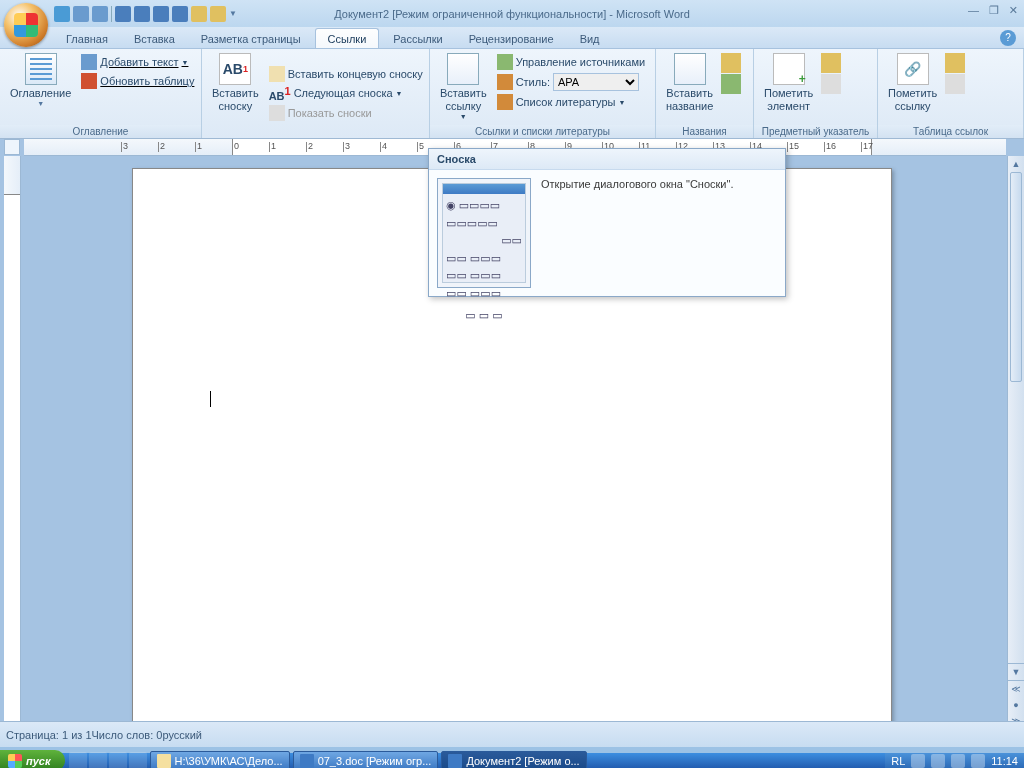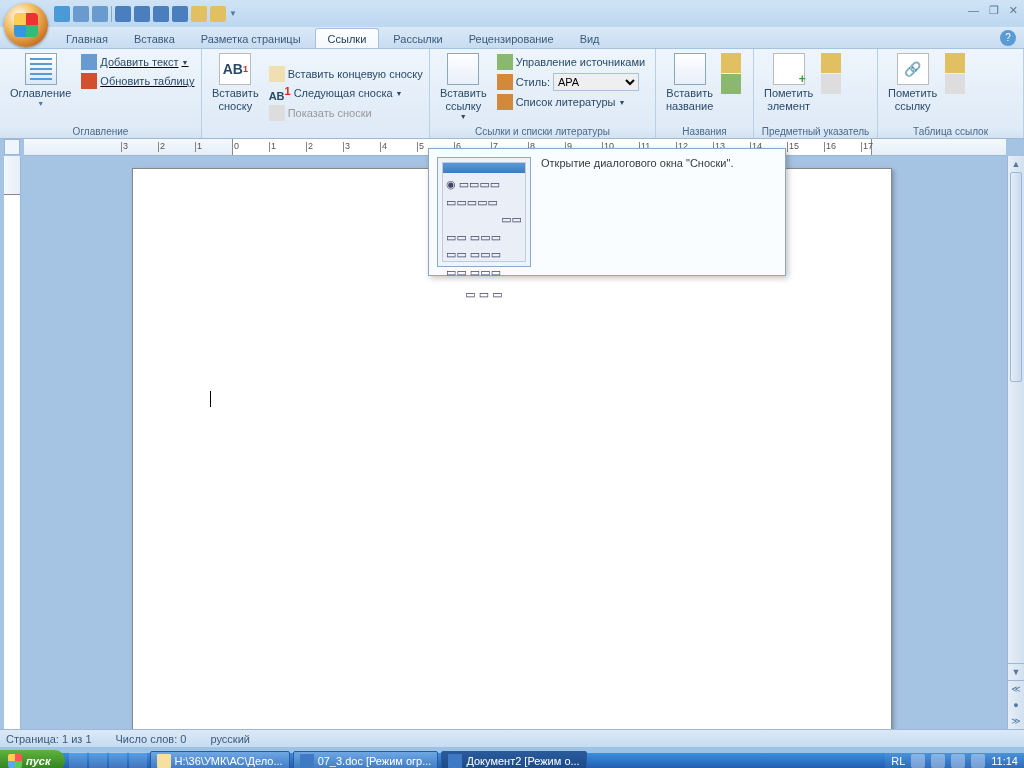--- a/index.html
+++ b/index.html
@@ -35,21 +35,21 @@
 .vruler{position:absolute;left:4px;top:17px;bottom:0;width:17px;background:linear-gradient(90deg,#f4f8fc,#e5eef8);border-right:1px solid #9cb8d4;}
 .vruler .white{position:absolute;top:38px;bottom:0;left:0;right:0;background:#fff;border-top:1px solid #888;}
 .page-scroll{position:absolute;left:24px;top:17px;right:18px;bottom:0;overflow:hidden;background:#a5c3e2;}
 .page{position:absolute;left:108px;top:12px;width:760px;height:720px;background:#fff;border:1px solid #888;box-shadow:2px 2px 4px rgba(0,0,0,.25);}
 .cursor{position:absolute;left:210px;top:252px;width:1px;height:16px;background:#000;}
 .vscroll{position:absolute;right:0;top:17px;bottom:0;width:17px;background:linear-gradient(90deg,#e7eef7,#d2e0ef);border-left:1px solid #9cb8d4;}
 .vscroll .thumb{position:absolute;top:16px;left:2px;right:2px;height:210px;background:linear-gradient(90deg,#e4edf7,#c7daee);border:1px solid #9cb8d4;border-radius:2px;}
 .vscroll .arr{height:16px;text-align:center;color:#5478a0;font-size:9px;line-height:16px;}
 .vscroll .sep{height:1px;background:#9cb8d4;}
 .vscroll .nav{position:absolute;bottom:0;left:0;right:0;}
-.statusbar{position:absolute;left:0;right:0;bottom:21px;height:18px;background:linear-gradient(#dbe9f7,#c7dcf1);border-top:1px solid #9cb8d4;display:flex;align-items:center;color:#3c5a7a;padding:0 6px;gap:24px;}
+.statusbar{position:absolute;left:0;right:0;bottom:21px;height:26px;background:linear-gradient(#dbe9f7,#c7dcf1);border-top:1px solid #9cb8d4;display:flex;align-items:center;color:#3c5a7a;padding:0 6px;gap:0;}
 .statusbar .right{margin-left:auto;display:flex;align-items:center;gap:4px;}
 .viewbtn{width:18px;height:14px;border:1px solid #9cb8d4;background:#eaf2fa;}
 .zoom-slider{width:100px;height:4px;background:#b8cfe4;position:relative;}
 .zoom-slider .knob{position:absolute;left:48px;top:-4px;width:6px;height:12px;background:#6a8fb8;border-radius:2px;}
 .taskbar{position:absolute;left:0;right:0;bottom:0;height:15px;background:linear-gradient(#3c8ee0,#235db0);display:flex;align-items:center;}
 .startbtn{height:21px;background:linear-gradient(#5fb33c,#2e7d1e);color:#fff;font-style:italic;font-weight:bold;padding:0 14px 0 8px;display:flex;align-items:center;gap:4px;border-radius:0 10px 10px 0;}
 .startbtn::before{content:"";width:14px;height:14px;background:conic-gradient(#f55 0 90deg,#5c5 0 180deg,#5af 0 270deg,#fc5 0);border-radius:2px;}
 .ql{display:flex;gap:2px;margin-left:4px;}
 .ql .q{width:18px;height:18px;background:rgba(255,255,255,.15);border-radius:2px;}
 .tbtn{height:19px;background:linear-gradient(#6fa7e3,#3e7ac4);border:1px solid #2a5a9a;color:#fff;padding:0 6px;margin-left:3px;display:flex;align-items:center;gap:4px;max-width:160px;overflow:hidden;white-space:nowrap;border-radius:2px;}
@@ -88,20 +88,21 @@
     <div class="ico" style="background:#6a9bce;"></div>
     <div class="sep"></div>
     <div class="ico"></div>
     <div class="ico"></div>
     <div class="ico"></div>
     <div class="ico"></div>
     <div class="ico" style="background:#e0c060;"></div>
     <div class="ico" style="background:#e0c060;"></div>
     <span style="color:#5478a0;font-size:8px;">▼</span>
   </div>
+  <div class="title">Документ2 [Режим ограниченной функциональности] - Microsoft Word</div>
   <div class="winctl">
     <span>—</span>
     <span>❐</span>
     <span>✕</span>
   </div>
 </div>
 
 <div class="tabs">
   <div class="tab">Главная</div>
   <div class="tab">Вставка</div>
@@ -301,20 +302,21 @@
       <div class="arr">▼</div>
       <div class="sep"></div>
       <div class="arr">≪</div>
       <div class="arr">●</div>
       <div class="arr">≫</div>
     </div>
   </div>
 </div>
 
 <div class="tooltip">
+  <div class="hd">Сноска</div>
   <div class="bd">
     <div class="thumb">
       <div class="dlgmock">
           <div class="tt"></div>
         <div style="padding:3px;font-size:6px;color:#446;line-height:1.6;">
           <div>◉ ▭▭▭▭</div>
             <div>▭▭▭▭▭</div>
             <div style="text-align:right">▭▭</div>
           <div>▭▭ ▭▭▭</div>
             <div>▭▭ ▭▭▭</div>

